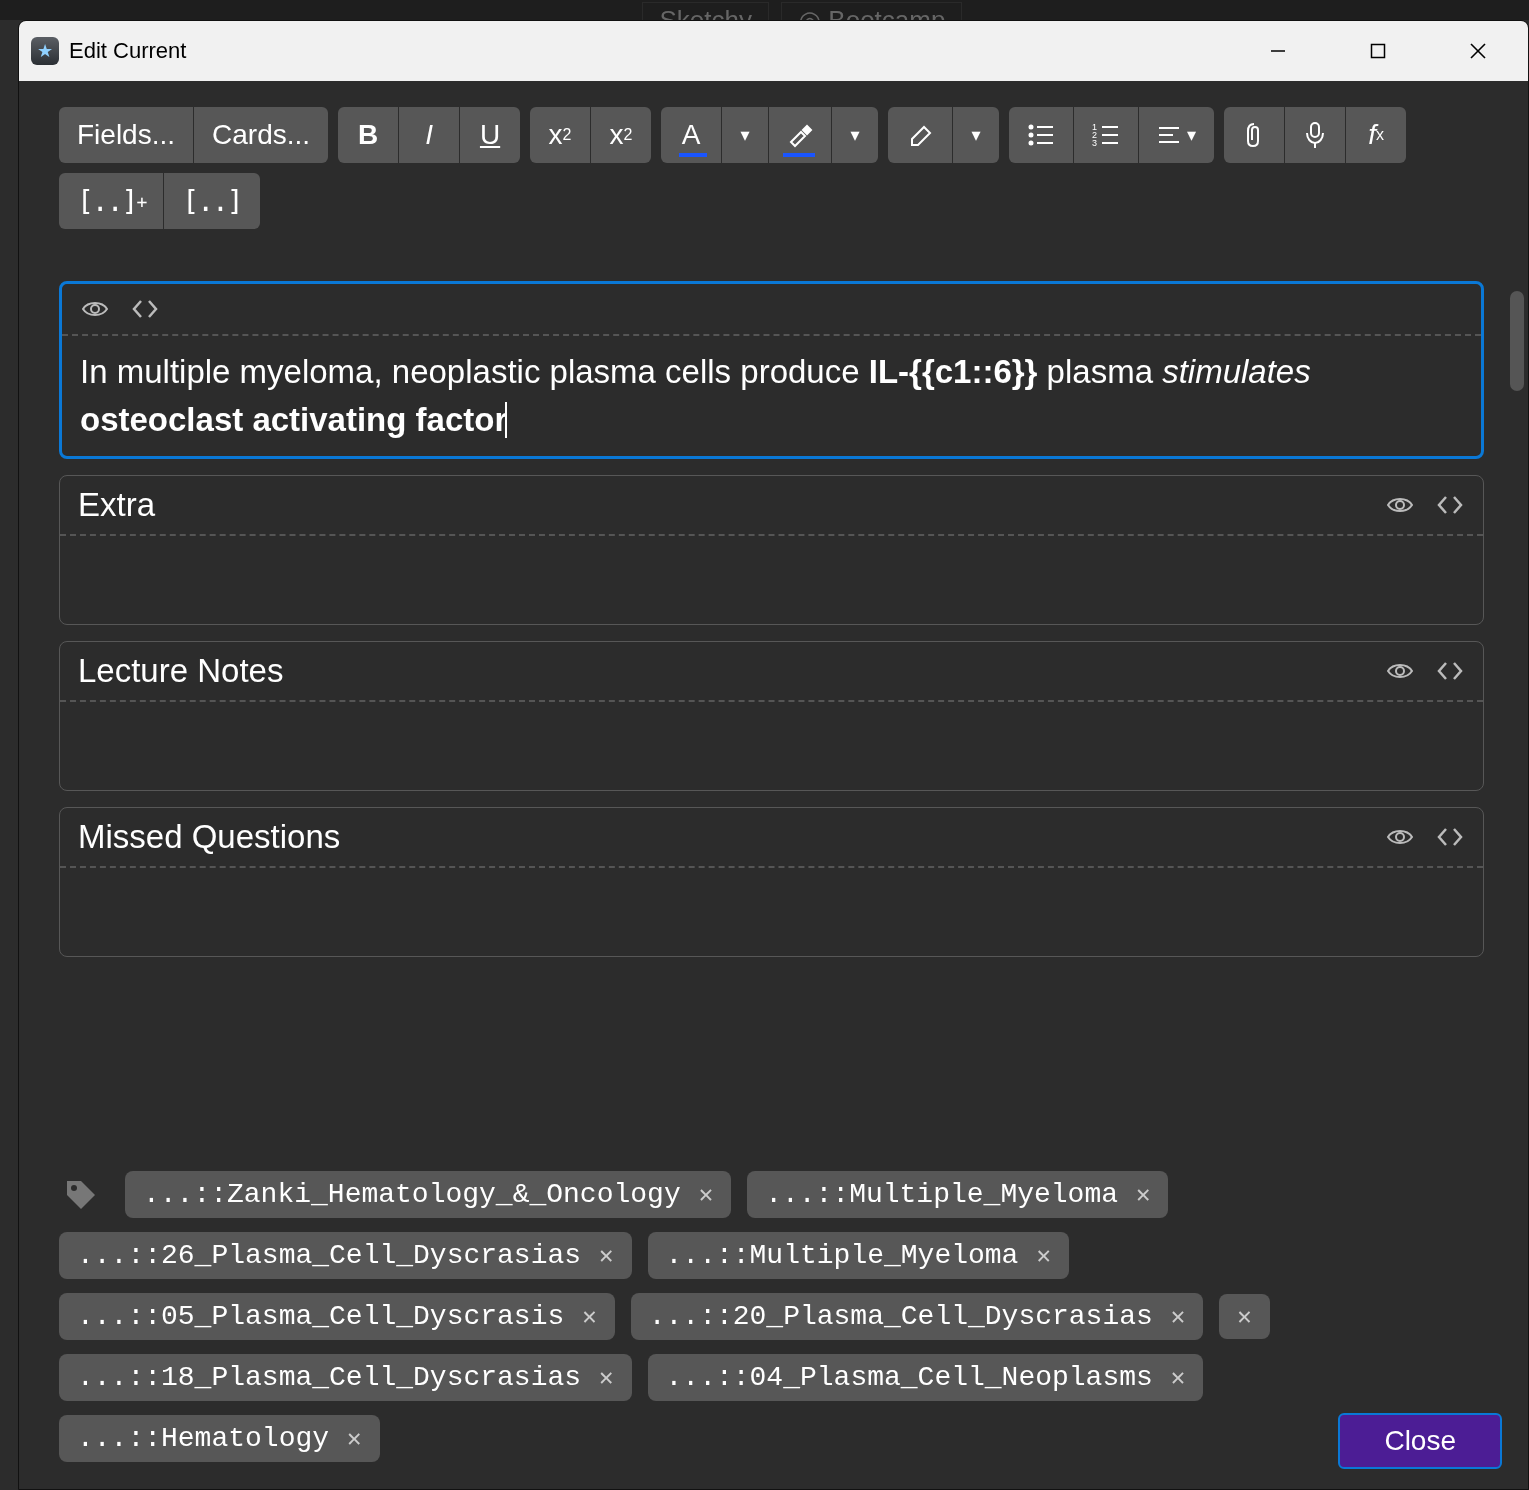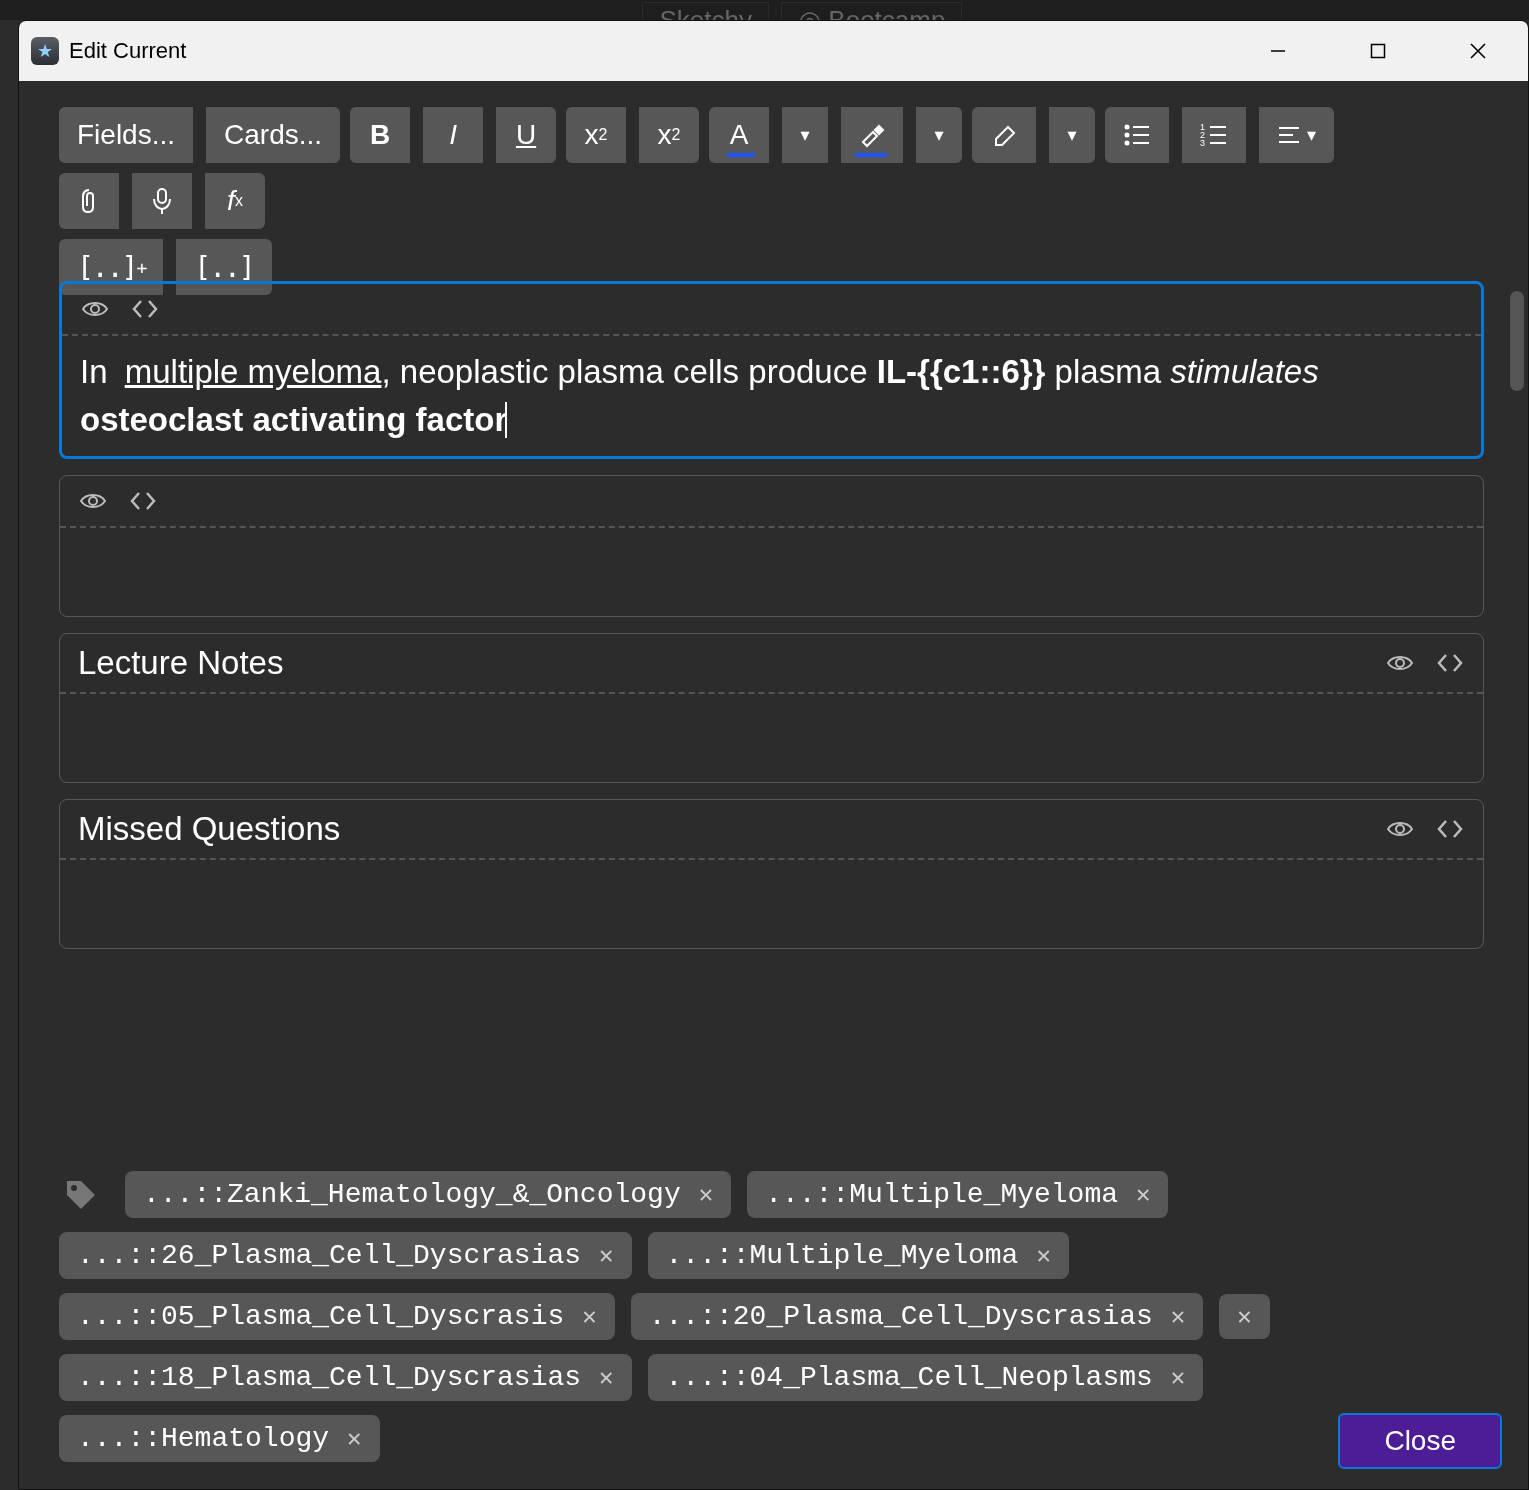--- a/index.html
+++ b/index.html
@@ -47,21 +47,21 @@
   .titlebar .title { font-size:22px; color:#000; font-weight:400;}
   .titlebar .spacer { flex:1; }
   .winbtn {
     width: 100px; height:60px; display:flex;align-items:center;justify-content:center;
     color:#000; font-size:24px;
   }
   .winbtn svg{stroke:#000;}
   .toolbar-row {
     display:flex; gap:10px; padding: 26px 20px 0 40px; flex-wrap:wrap;
   }
-  .btn-group { display:flex; gap:12px;text-align:center; }
+  .btn-group { display:flex; gap:0;text-align:center; }
   .btn-group .tbtn:first-child{border-top-left-radius:6px;border-bottom-left-radius:6px;}
   .btn-group .tbtn:last-child{border-top-right-radius:6px;border-bottom-right-radius:6px;}
   .btn-group .tbtn + .tbtn { margin-left:1px;}
   .tbtn {
     height:56px; min-width:60px;
     background:#575757;
     color:#fff; font-size:28px;
     display:flex;align-items:center;justify-content:center;
     padding: 0 18px;
     border-radius:0;
@@ -100,21 +100,21 @@
   .field-icons {display:flex;gap:20px;color:#bbb;}
   .field-icons .icon{width:30px;height:30px;display:flex;align-items:center;justify-content:center;}
   .field-body {
     min-height: 78px;
     padding: 12px 18px;
     font-size: 33px;
     line-height: 1.45;
     color:#fff;
   }
   .field-body.empty{min-height:88px;}
-  .ul{text-decoration:underline;margin-left:8px;}
+  .ul{}
   .it{font-style:italic;}
   .bold{font-weight:700;}
   .caret{border-right:2px solid #fff;display:inline-block;height:1.1em;vertical-align:text-bottom;margin-left:-2px;}
   .tags-area {
     position:absolute;
     left:0; right:0;
     top: 1140px;
     padding: 10px 26px 0 40px;
     display:flex; flex-wrap:wrap; gap:14px 16px;
     align-items:center;
@@ -298,20 +298,21 @@
                   <path d="M11 7 L4 15 L11 23"></path>
                   <path d="M19 7 L26 15 L19 23"></path>
                 </svg>
               </span>
             </span>
           </div>
           <div class="field-body" contenteditable="true" style=""><span>In </span><span class="ul">multiple myeloma</span><span>, neoplastic plasma cells produce </span><span class="bold">IL-{{c1::6}}</span><span> plasma </span><span class="it">stimulates</span><span> </span><span class="bold">osteoclast activating factor</span><span class="caret"></span></div>
         </div>
         <div class="field-block">
           <div class="field-header">
+            <span class="field-label">Extra</span>
             <span class="field-icons">
               <span class="icon">
                 <svg width="30" height="30" fill="none" stroke="#bbb" stroke-width="2">
                   <path d="M3 15 C8 7 22 7 27 15 C22 23 8 23 3 15 Z"></path>
                   <circle cx="15" cy="15" r="4"></circle>
                 </svg>
               </span>
               <span class="icon">
                 <svg width="30" height="30" fill="none" stroke="#bbb" stroke-width="2.5">
                   <path d="M11 7 L4 15 L11 23"></path>

